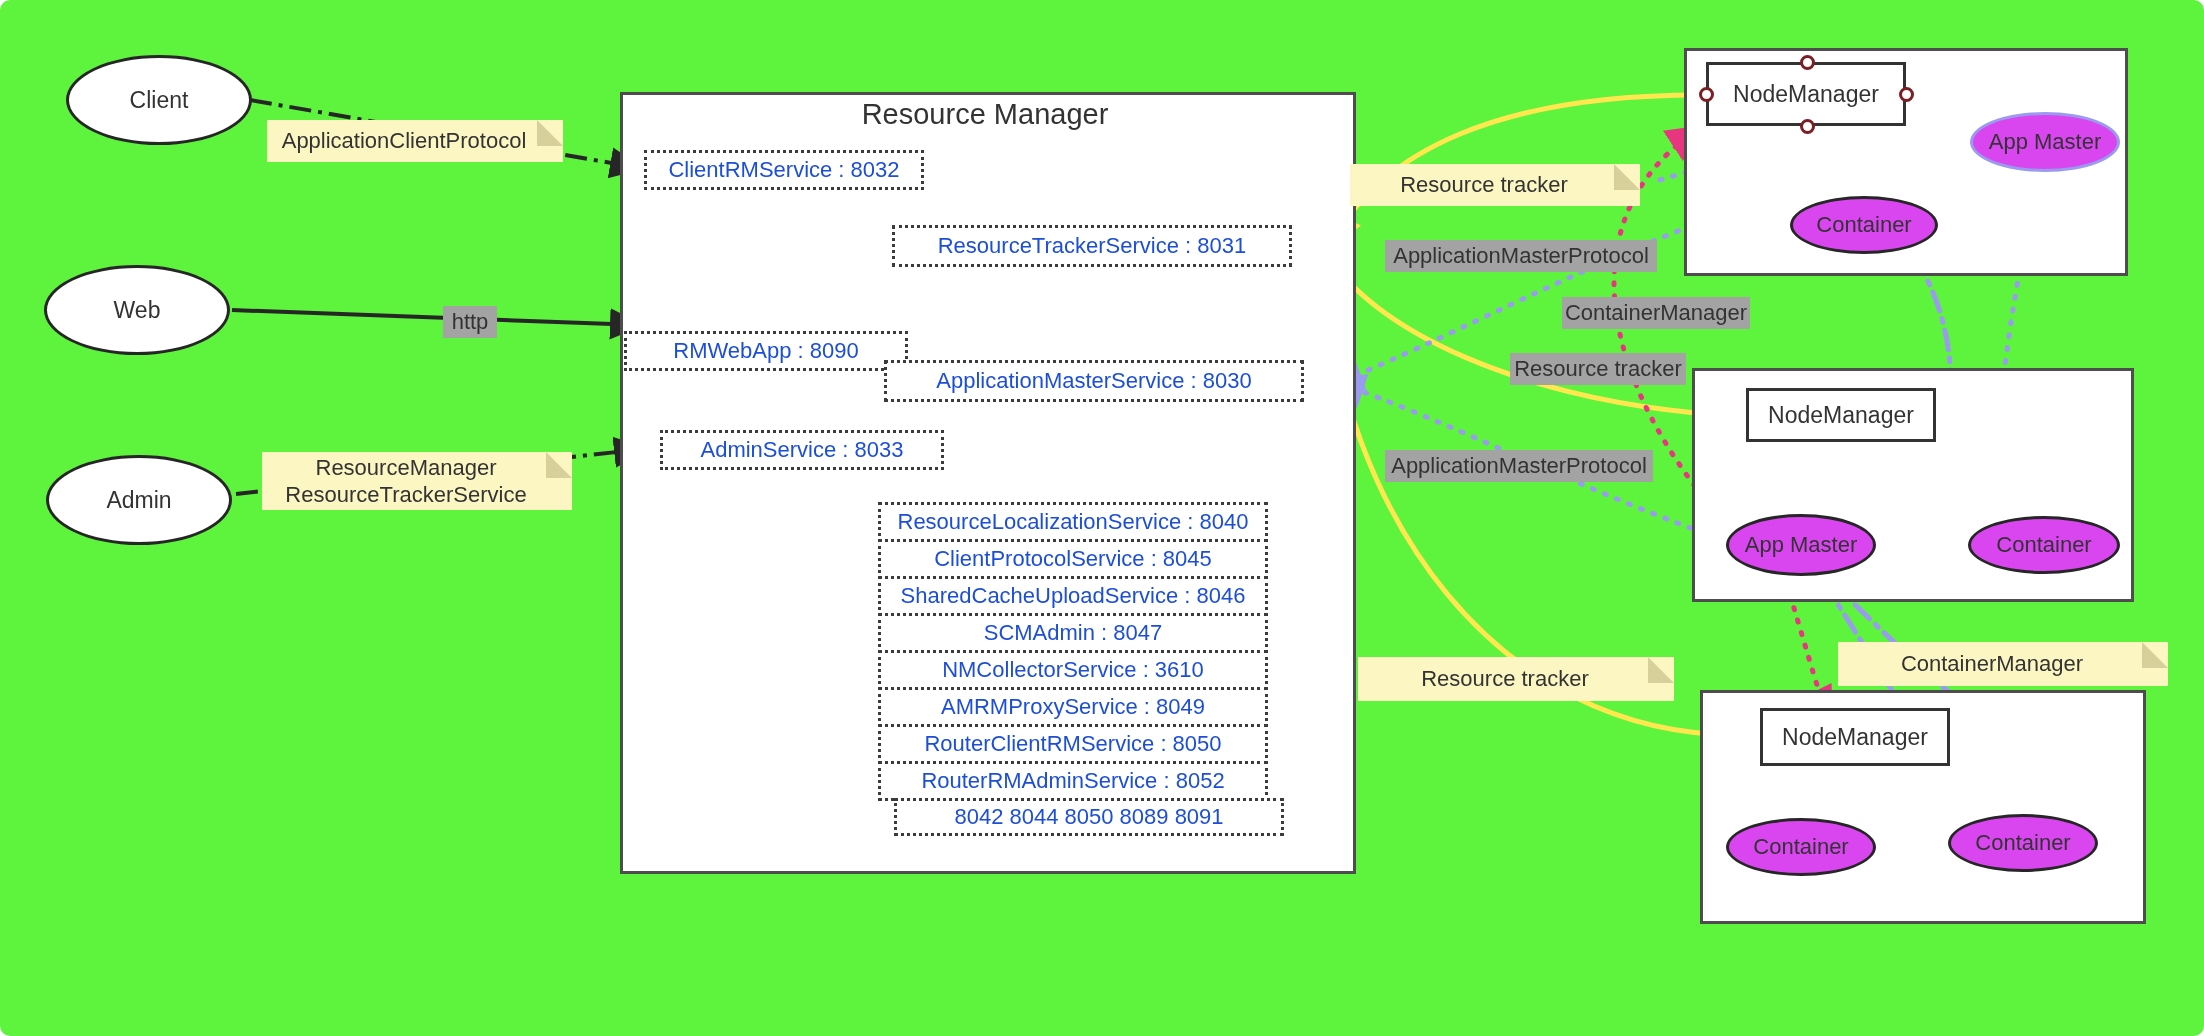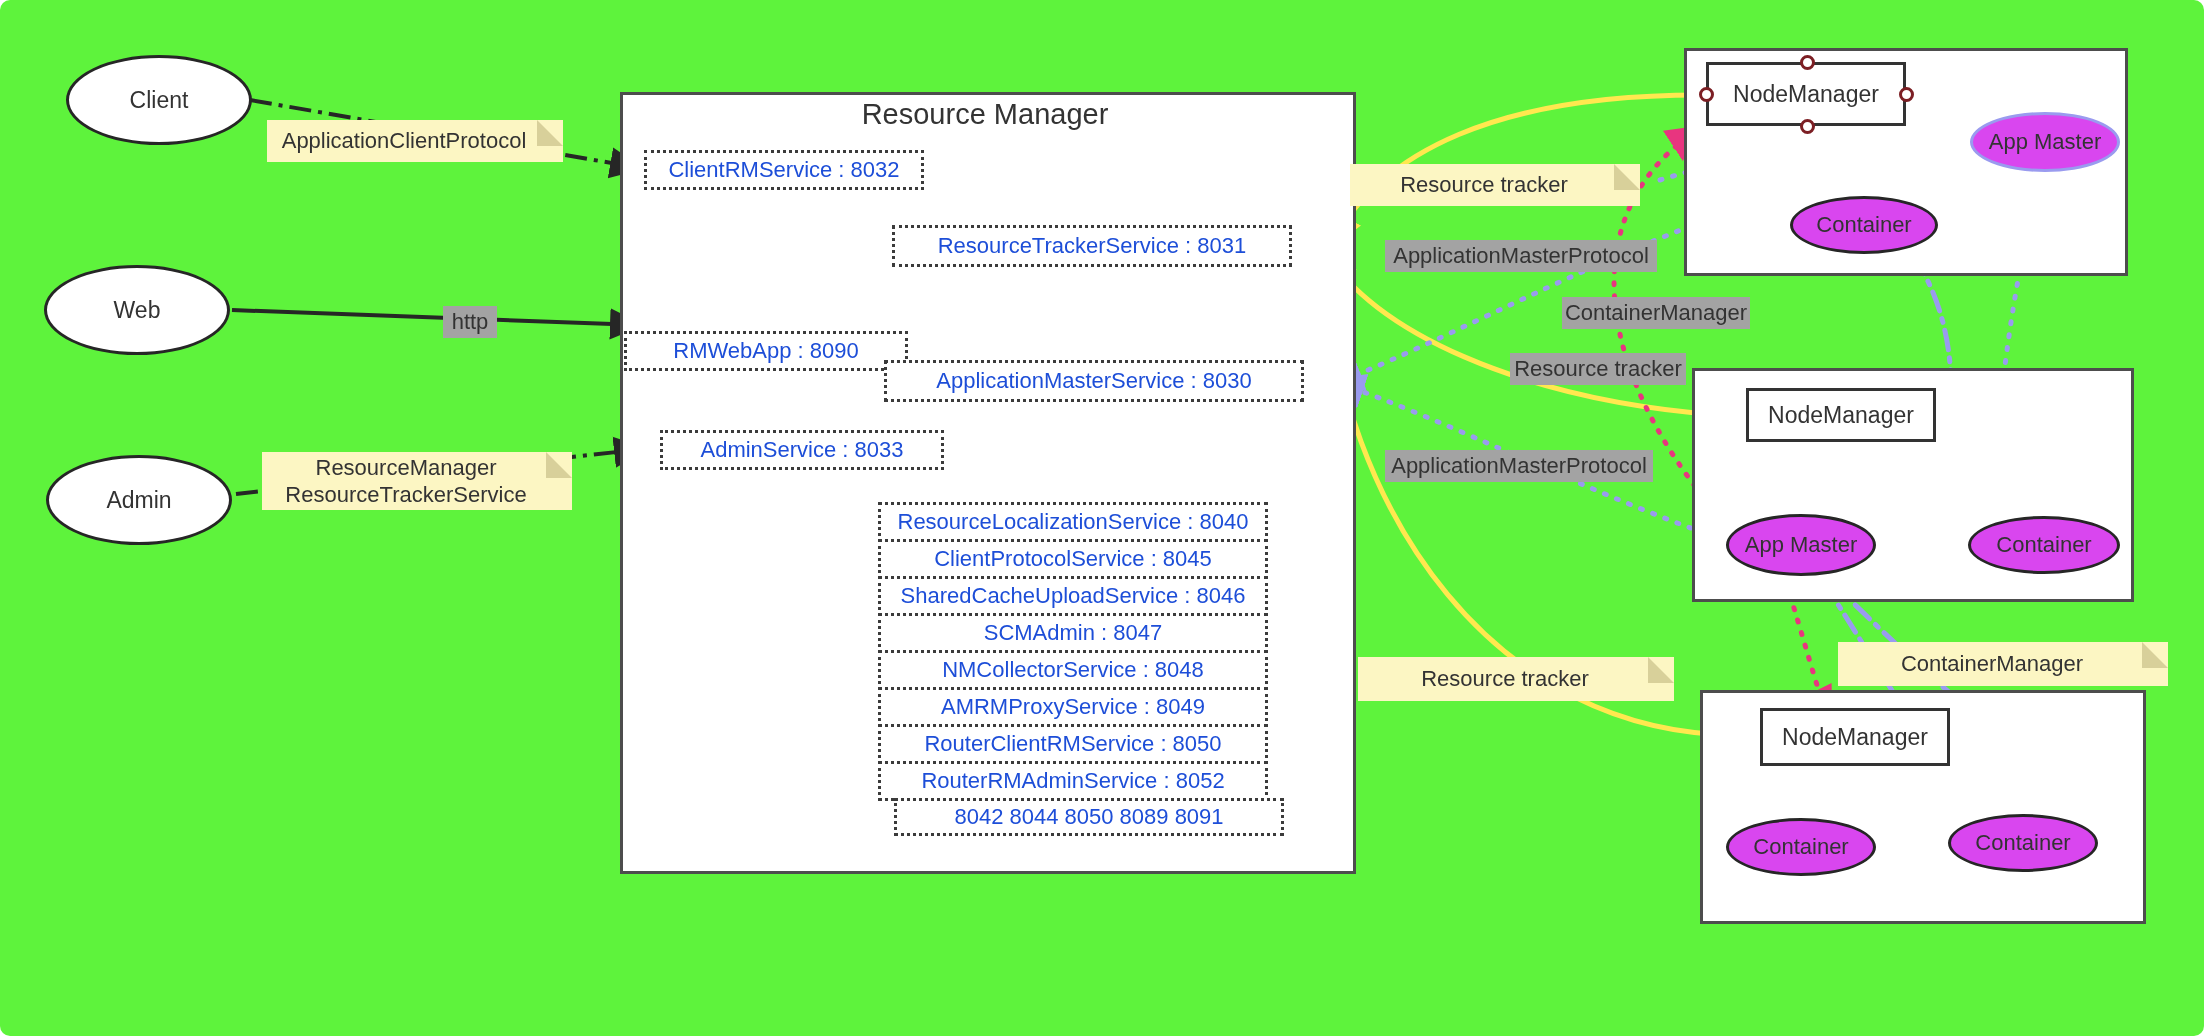--- a/index.html
+++ b/index.html
@@ -223,21 +223,21 @@
   <div class="svc" style="left:660px; top:430px; width:284px; height:40px;">AdminService : 8033</div>
 
   <div class="svc" style="left:892px; top:225px; width:400px; height:42px;">ResourceTrackerService : 8031</div>
   <div class="svc" style="left:884px; top:360px; width:420px; height:42px;">ApplicationMasterService : 8030</div>
 
   <div style="position:absolute; left:878px; top:502px; width:390px;">
     <div class="svc stacked" style="position:relative; left:0; top:0; width:390px; height:40px;">ResourceLocalizationService : 8040</div>
     <div class="svc stacked" style="position:relative; left:0; top:-3px; width:390px; height:40px;">ClientProtocolService :  8045</div>
     <div class="svc stacked" style="position:relative; left:0; top:-6px; width:390px; height:40px;">SharedCacheUploadService :  8046</div>
     <div class="svc stacked" style="position:relative; left:0; top:-9px; width:390px; height:40px;">SCMAdmin :  8047</div>
-    <div class="svc stacked" style="position:relative; left:0; top:-12px; width:390px; height:40px;">NMCollectorService : 8048</div>
+    <div class="svc stacked" style="position:relative; left:0; top:-12px; width:390px; height:40px;">NMCollectorService : 3610</div>
     <div class="svc stacked" style="position:relative; left:0; top:-15px; width:390px; height:40px;">AMRMProxyService :  8049</div>
     <div class="svc stacked" style="position:relative; left:0; top:-18px; width:390px; height:40px;">RouterClientRMService :  8050</div>
     <div class="svc stacked" style="position:relative; left:0; top:-21px; width:390px; height:40px;">RouterRMAdminService :  8052</div>
     <div class="svc stacked" style="position:relative; left:16px; top:-24px; width:390px; height:38px;">8042 8044  8050 8089 8091</div>
   </div>
 
   <div class="panel" style="position:absolute; left:1684px; top:48px; width:438px; height:222px;"></div>
   <div class="nm" style="left:1706px; top:62px; width:200px; height:64px;">NodeManager</div>
   <div class="port" style="left:1800px; top:55px;"></div>
   <div class="port" style="left:1699px; top:87px;"></div>

